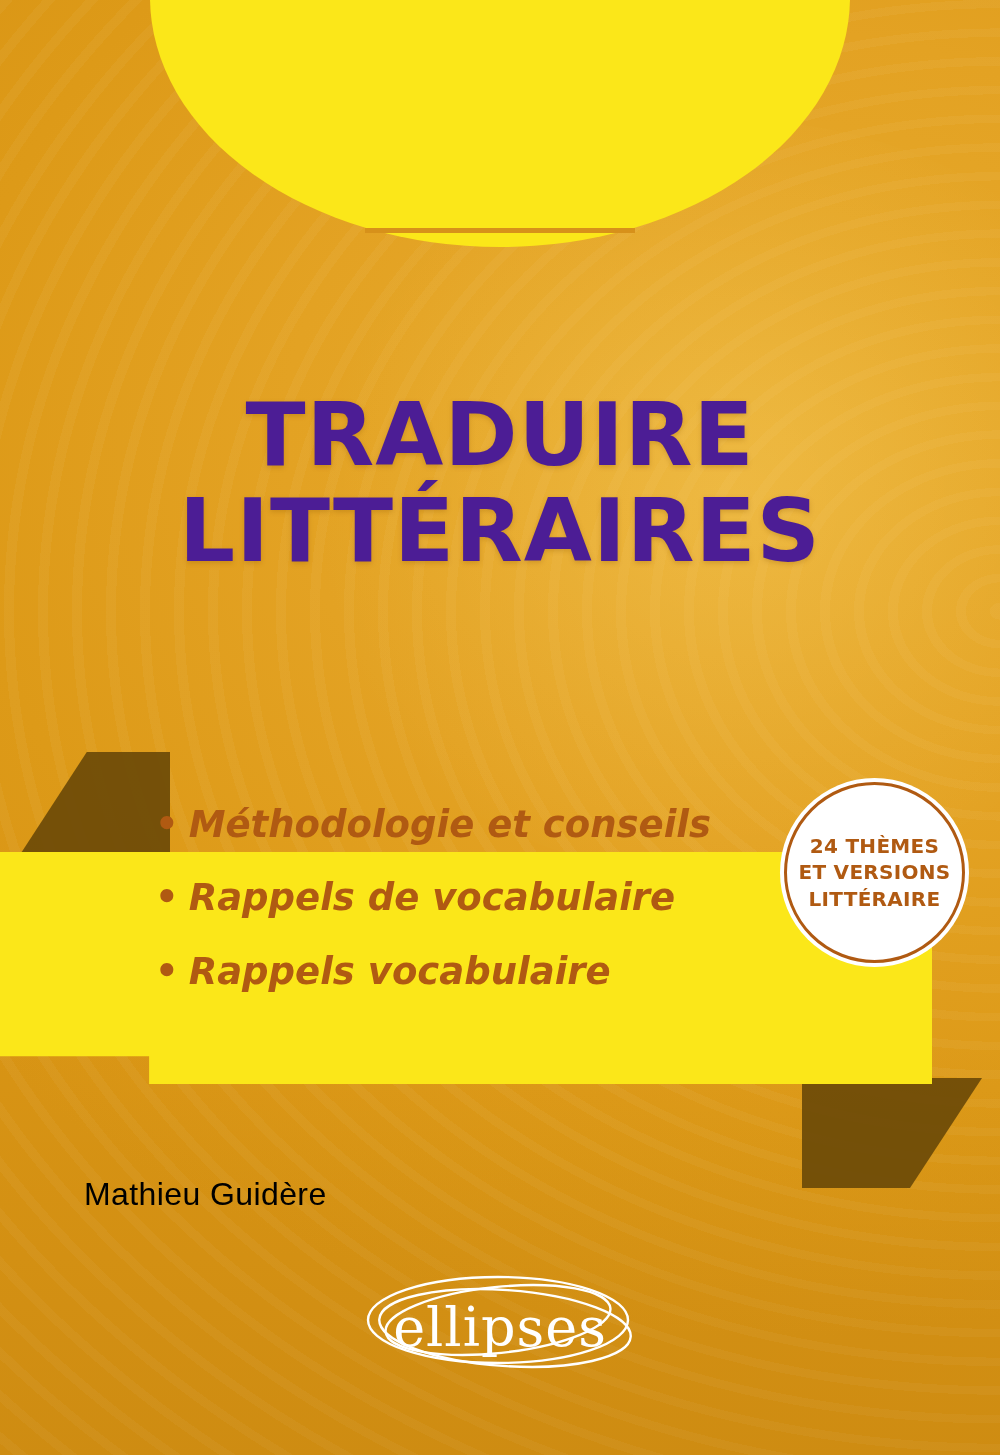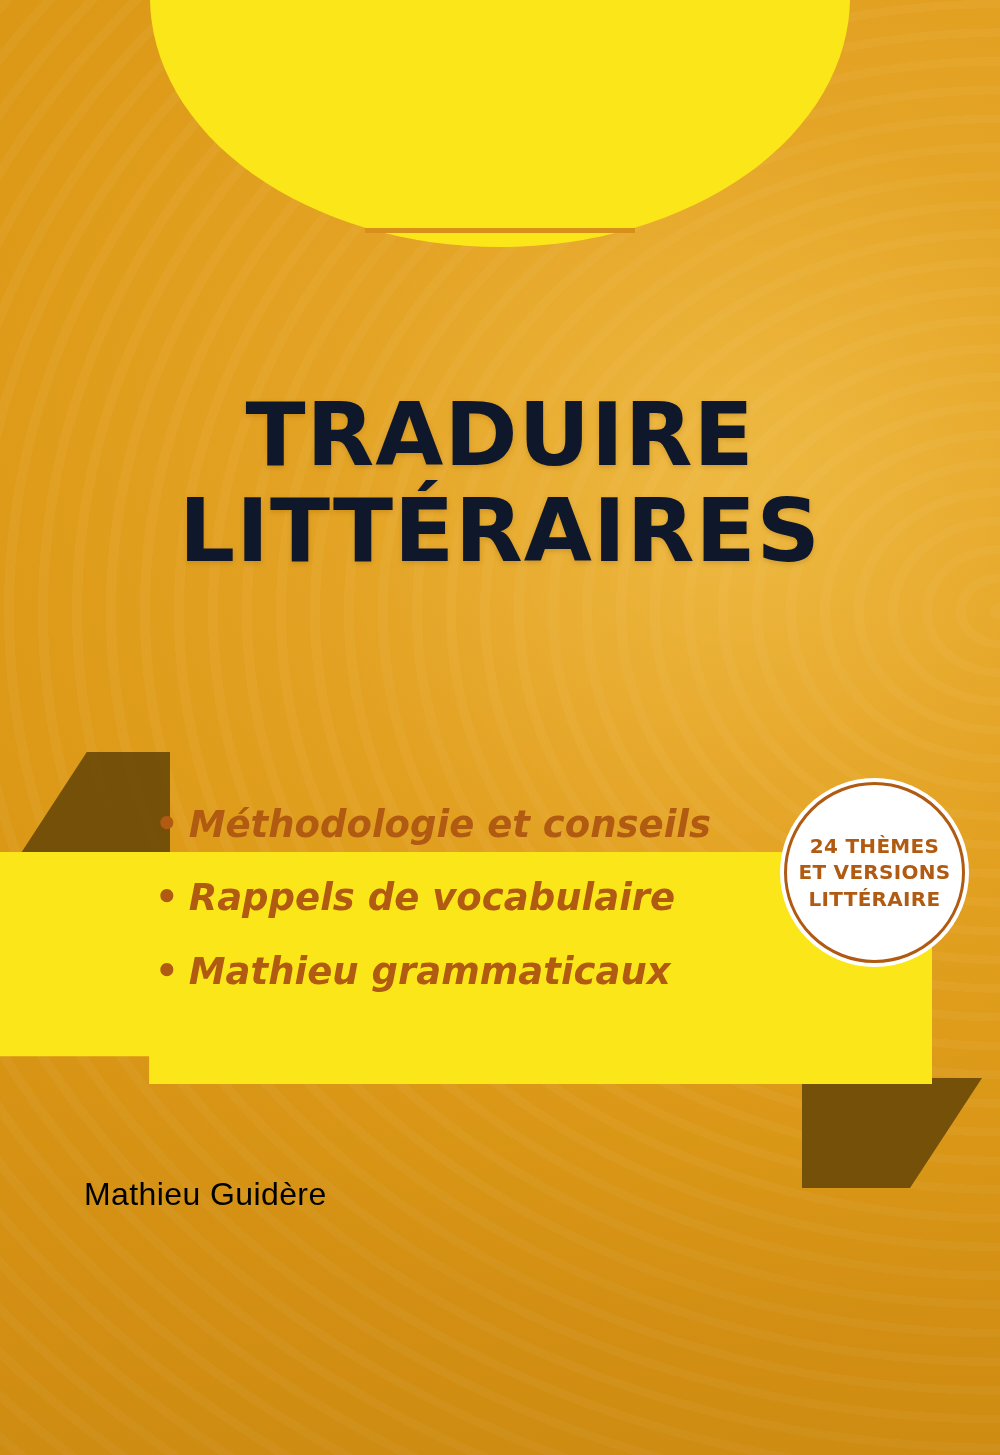--- a/index.html
+++ b/index.html
@@ -85,21 +85,21 @@
     margin-top: 26px;
   }
 
   
   .title-block {
     position: absolute;
     left: 0;
     right: 0;
     top: 390px;
     text-align: center;
-    color: #0f172a;
+    color: #4c1d95;
   }
   .title-line {
     font-family: "DejaVu Sans", sans-serif;
     font-weight: bold;
     font-size: 88px;
     line-height: 1.02;
     letter-spacing: 1px;
     margin: 0 0 6px 0;
     text-shadow: 0 2px 5px rgba(140,85,0,0.28);
   }
@@ -246,27 +246,35 @@
 
   <div class="banner-wrap">
     <div class="banner-fold-left"></div>
     <div class="banner-fold-right"></div>
     <div class="banner"></div>
   </div>
 
   <ul class="banner-list">
     <li><span class="dot">•</span><span>Méthodologie et conseils</span></li>
     <li><span class="dot">•</span><span>Rappels de vocabulaire</span></li>
-    <li><span class="dot">•</span><span>Mathieu grammaticaux</span></li>
+    <li><span class="dot">•</span><span>Rappels vocabulaire</span></li>
   </ul>
 
   <div class="badge">
     <div class="badge-text">
       <div>24 THÈMES</div>
       <div>ET VERSIONS</div>
       <div>LITTÉRAIRE</div>
     </div>
   </div>
 
   <div class="author">Mathieu Guidère</div>
 
+  <div class="publisher">
+    <svg width="330" height="150" viewBox="0 0 330 150">
+      <ellipse cx="163" cy="70" rx="130" ry="43" fill="none" stroke="#ffffff" stroke-width="2.4"></ellipse>
+      <ellipse cx="163" cy="70" rx="113" ry="33" fill="none" stroke="#ffffff" stroke-width="2.4" transform="rotate(-6 163 70)"></ellipse>
+      <ellipse cx="170" cy="78" rx="126" ry="38" fill="none" stroke="#ffffff" stroke-width="2.4" transform="rotate(4 170 78)"></ellipse>
+    </svg>
+    <div class="publisher-name">ellipses</div>
+  </div>
 
 </div>
 
 </body></html>

